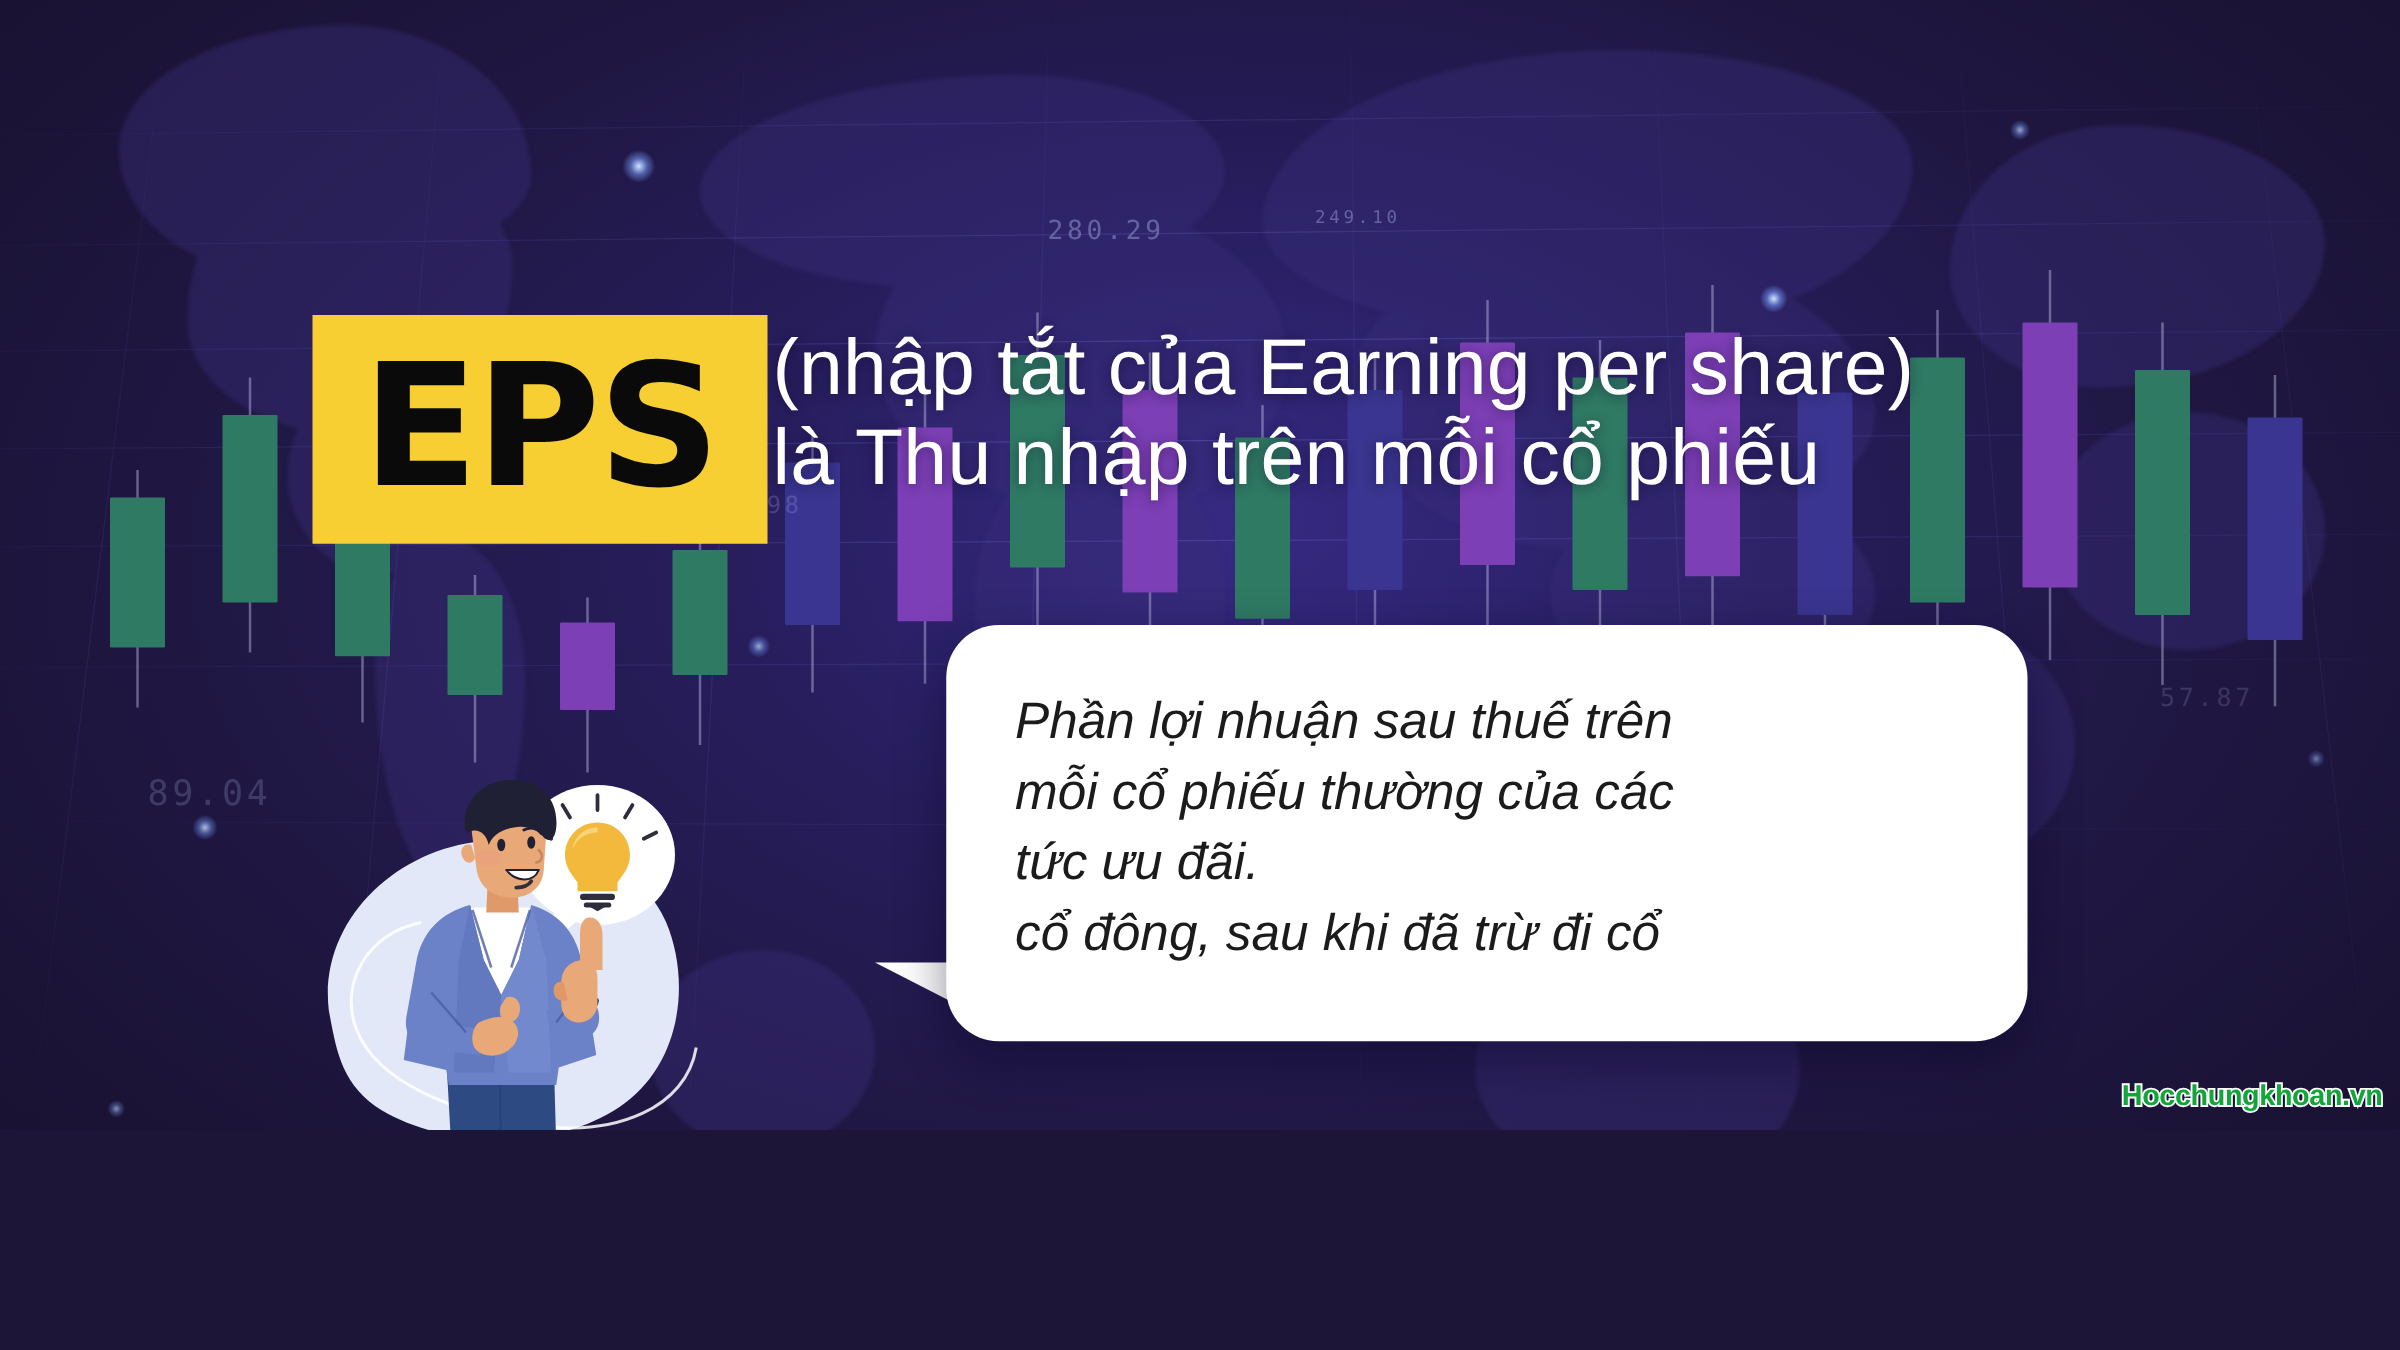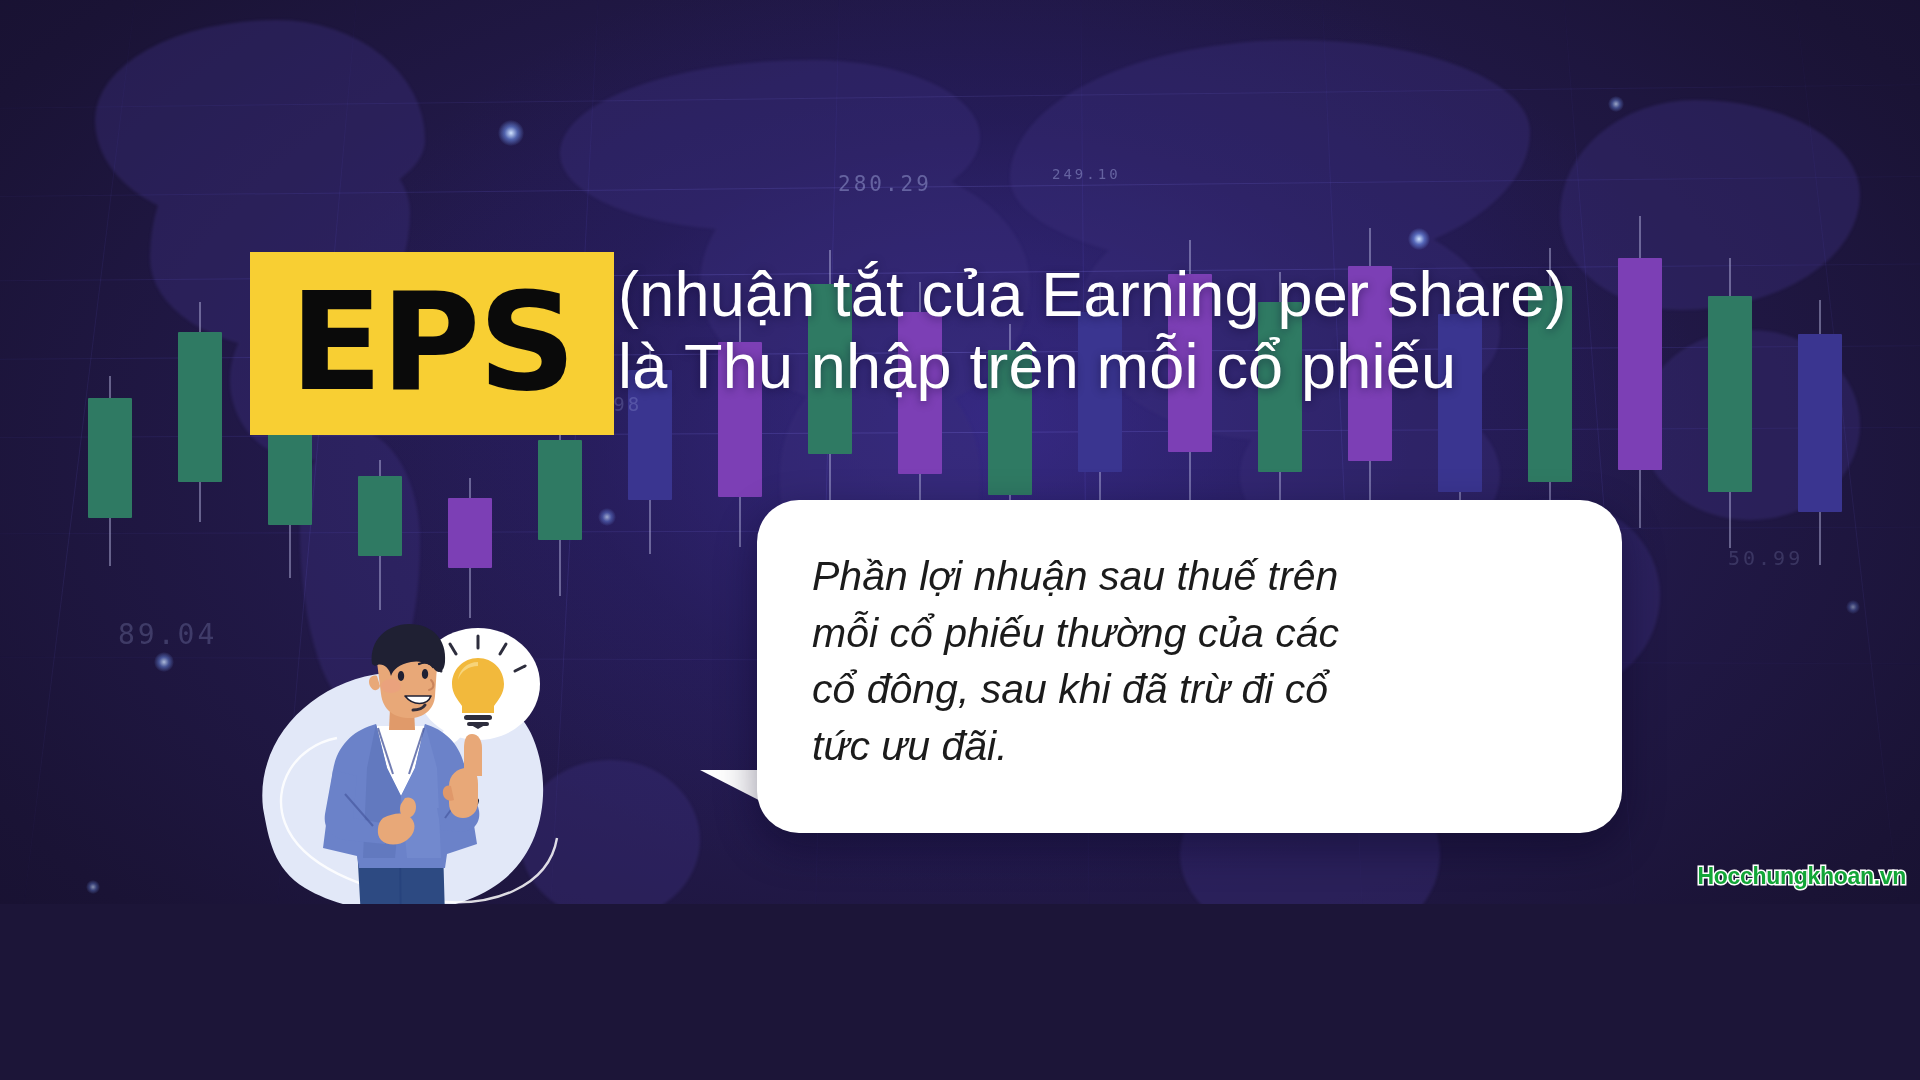--- a/index.html
+++ b/index.html
@@ -271,39 +271,39 @@
     <div class="spark" style="left:86px;   top:880px; width:14px; height:14px; opacity:0.6;"></div>
     <div class="spark" style="left:1846px; top:600px; width:14px; height:14px; opacity:0.5;"></div>
   </div>
 
   <div class="bg-layer">
     <div class="price" style="left:838px;  top:172px; font-size:21px;">280.29</div>
     <div class="price" style="left:1052px; top:166px; font-size:14px;">249.10</div>
     <div class="price" style="left:535px;  top:345px; font-size:19px; opacity:0.7;">4.53</div>
     <div class="price" style="left:570px;  top:393px; font-size:19px; opacity:0.55;">53.98</div>
     <div class="price" style="left:118px;  top:618px; font-size:28px; opacity:0.55;">89.04</div>
-    <div class="price" style="left:1728px; top:546px; font-size:20px; opacity:0.45;">50.99</div>
+    <div class="price" style="left:1728px; top:546px; font-size:20px; opacity:0.45;">57.87</div>
   </div>
 
   <div class="eps-badge">
     <div class="eps-text">EPS</div>
   </div>
 
   <div class="headline">
-    <span class="l1">(nhuận tắt của Earning per share)</span>
+    <span class="l1">(nhập tắt của Earning per share)</span>
     <span class="l2">là Thu nhập trên mỗi cổ phiếu</span>
   </div>
 
   <div class="bubble-tail"></div>
   <div class="bubble">
     <div class="bubble-body">
       <span>Phần lợi nhuận sau thuế trên</span>
       <span>mỗi cổ phiếu thường của các</span>
+      <span>tức ưu đãi.</span>
       <span>cổ đông, sau khi đã trừ đi cổ</span>
-      <span>tức ưu đãi.</span>
     </div>
   </div>
 
   <div class="character">
     <svg viewBox="0 0 330 450" xmlns="http://www.w3.org/2000/svg">
 
       <path d="M18 190 C10 120 70 62 140 55 C205 48 268 72 288 120 C308 168 300 235 250 268 C196 304 110 300 60 270 C28 250 24 222 18 190 Z" fill="#e2e8f8"></path>
 
       <path d="M92 120 C50 128 26 168 40 205 C56 248 118 272 182 282 C248 292 304 268 312 220" fill="none" stroke="#ffffff" stroke-width="2.4" opacity="0.85"></path>
 

